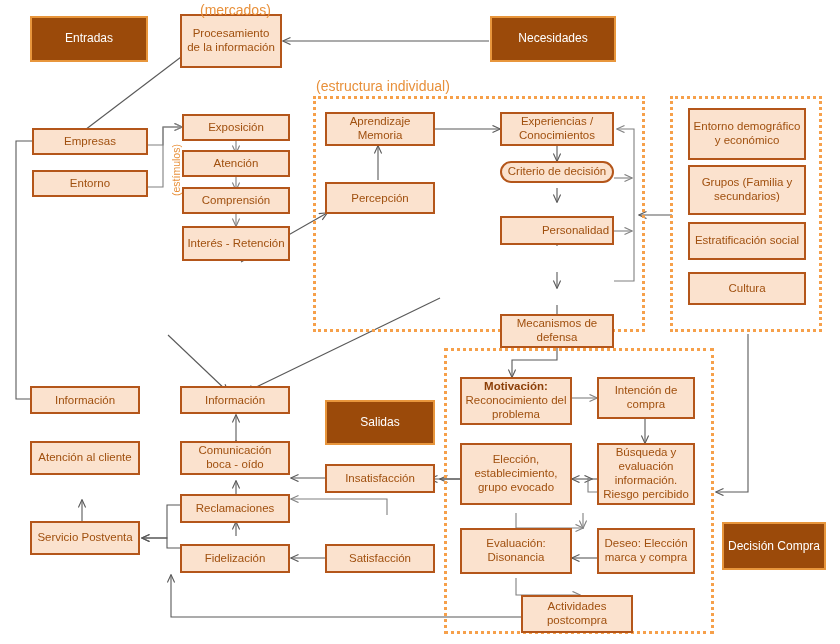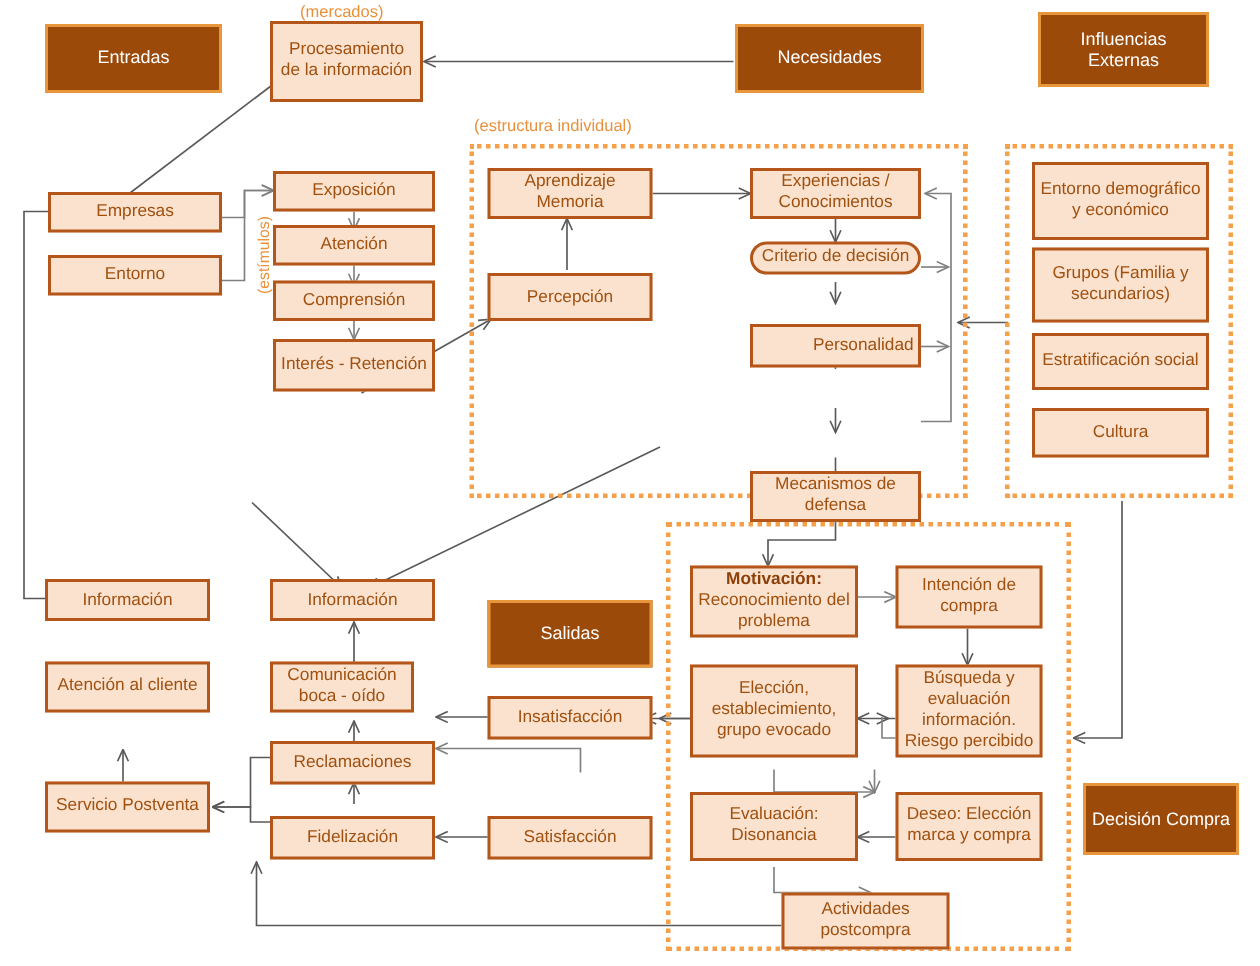--- a/index.html
+++ b/index.html
@@ -9,21 +9,21 @@
 
   .node{position:absolute;box-sizing:border-box;display:flex;align-items:center;
         justify-content:center;text-align:center;line-height:1.12;
         border:2px solid #B4561A;background:#FBE2CE;color:#A0500F;
         font-size:11.5px;padding:1px 3px;z-index:3;}
   .node.hdr{background:#9B4A0A;border:2px solid #E8963C;color:#ffffff;font-size:12px;}
   .node.two{line-height:1.2;}
   .node b{font-weight:bold;color:#8c3f08;}
 
   .dbox{position:absolute;box-sizing:border-box;border:3px dotted #F6A04A;z-index:1;background:transparent;}
-  .dlabel{position:absolute;color:#E8903A;font-size:11px;z-index:4;white-space:nowrap;}
+  .dlabel{position:absolute;color:#E8903A;font-size:14px;z-index:4;white-space:nowrap;}
   .vlabel{position:absolute;color:#E8903A;font-size:10.5px;z-index:4;white-space:nowrap;
           transform:rotate(-90deg);transform-origin:left top;}
 </style>
 </head>
 <body>
 
 <div id="stage">
 
   <div class="dbox" style="left:313px;top:96px;width:332px;height:236px;"></div>
   <div class="dbox" style="left:670px;top:96px;width:152px;height:236px;"></div>
@@ -118,21 +118,20 @@
 
     <g fill="none" stroke="#595959" stroke-width="1.1">
       <path d="M464,479 L440,479" marker-end="url(#ah)"></path>
       <path d="M599,492 L588,492 L588,478" stroke="#808080"></path>
       <path d="M434,478 L434,478"></path>
     </g>
   </svg>
 
   <div class="node hdr" style="left:30px;top:16px;width:118px;height:46px;">Entradas</div>
   <div class="node hdr" style="left:490px;top:16px;width:126px;height:46px;">Necesidades</div>
-  <div class="node hdr two" style="left:692px;top:8px;width:114px;height:50px;">Influencias Externas</div>
   <div class="node hdr" style="left:325px;top:400px;width:110px;height:45px;">Salidas</div>
   <div class="node hdr two" style="left:722px;top:522px;width:104px;height:48px;">Decisión Compra</div>
 
   <div class="node two" style="left:180px;top:14px;width:102px;height:54px;">Procesamiento de la información</div>
   <div class="node" style="left:32px;top:128px;width:116px;height:27px;">Empresas</div>
   <div class="node" style="left:32px;top:170px;width:116px;height:27px;">Entorno</div>
 
   <div class="node" style="left:182px;top:114px;width:108px;height:27px;">Exposición</div>
   <div class="node" style="left:182px;top:150px;width:108px;height:27px;">Atención</div>
   <div class="node" style="left:182px;top:187px;width:108px;height:27px;">Comprensión</div>
@@ -159,20 +158,20 @@
   <div class="node two" style="left:597px;top:443px;width:98px;height:62px;">Búsqueda y evaluación información. Riesgo percibido</div>
   <div class="node two" style="left:460px;top:528px;width:112px;height:46px;">Evaluación: Disonancia</div>
   <div class="node two" style="left:597px;top:528px;width:98px;height:46px;">Deseo:  Elección marca y compra</div>
   <div class="node two" style="left:521px;top:595px;width:112px;height:38px;">Actividades postcompra</div>
 
   <div class="node" style="left:30px;top:386px;width:110px;height:28px;">Información</div>
   <div class="node two" style="left:30px;top:441px;width:110px;height:34px;">Atención al cliente</div>
   <div class="node two" style="left:30px;top:521px;width:110px;height:34px;">Servicio Postventa</div>
 
   <div class="node" style="left:180px;top:386px;width:110px;height:28px;">Información</div>
-  <div class="node two" style="left:180px;top:441px;width:96px;height:34px;">Comunicación boca - oído</div>
+  <div class="node two" style="left:180px;top:441px;width:110px;height:34px;">Comunicación boca - oído</div>
   <div class="node" style="left:180px;top:494px;width:110px;height:29px;">Reclamaciones</div>
   <div class="node" style="left:180px;top:544px;width:110px;height:29px;">Fidelización</div>
 
   <div class="node" style="left:325px;top:464px;width:110px;height:29px;">Insatisfacción</div>
   <div class="node" style="left:325px;top:544px;width:110px;height:29px;">Satisfacción</div>
 
 </div>
 
 </body></html>

